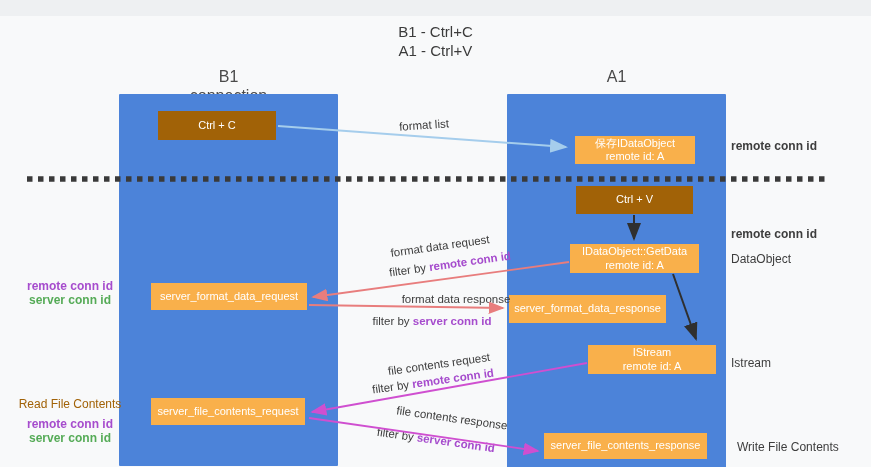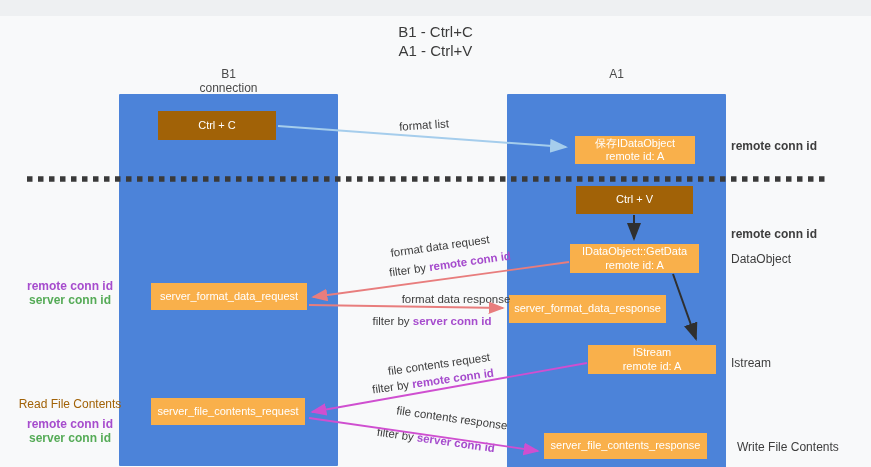--- a/index.html
+++ b/index.html
@@ -24,21 +24,21 @@
     color:#3b3b3b;
   }
   .lane{
     position:absolute;
     background:#4c83d9;
     border-radius:1px;
   }
   .lane-header{
     position:absolute;
     text-align:center;
-    font-size:12px;
+    font-size:16px;
     line-height:1.2;
     color:#4a4a4a;
   }
   .node{
     position:absolute;
     display:flex;
     flex-direction:column;
     align-items:center;
     justify-content:center;
     color:#ffffff;

